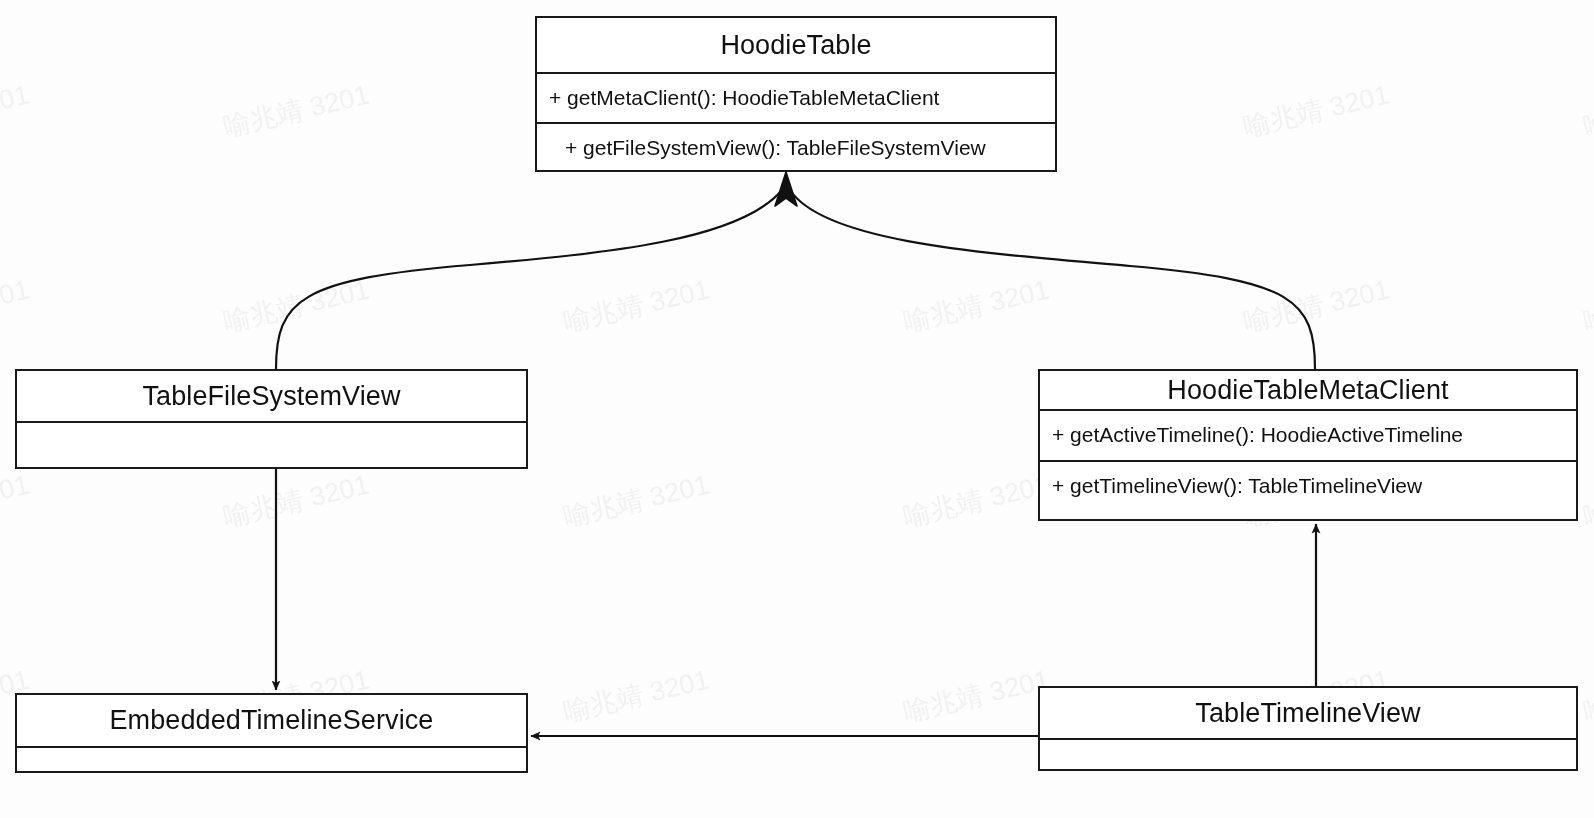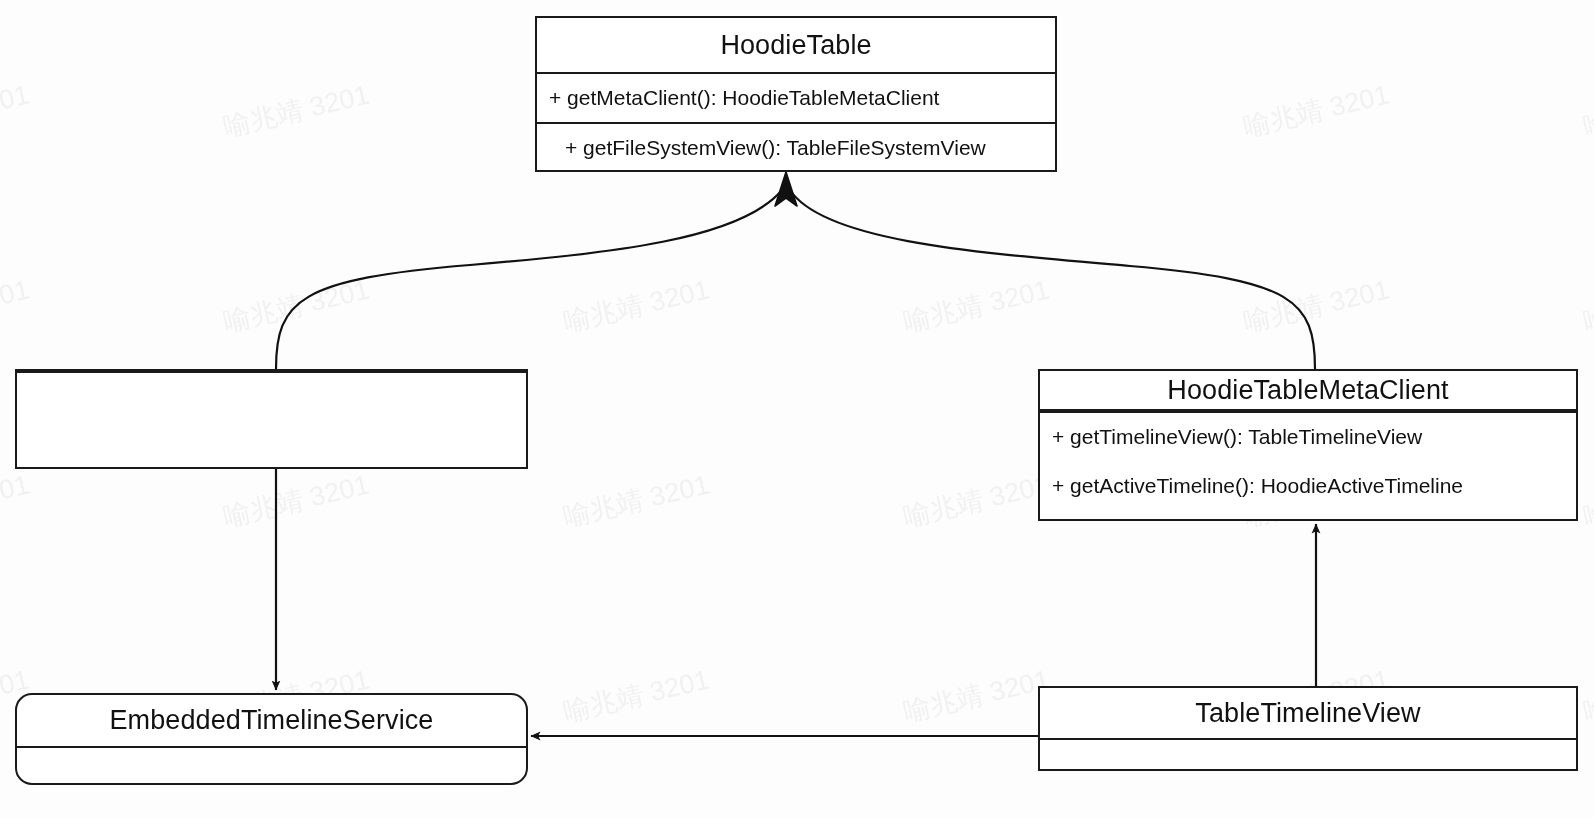--- a/index.html
+++ b/index.html
@@ -137,32 +137,33 @@
 
   <div id="class-layer">
       <div class="uml-class" style="left: 535px; top: 16px; width: 522px; height: 156px;">
         <div class="class-name" style="height: 54px;">HoodieTable</div>
         <div class="class-members" style="height: 100px;">
           <div class="member-row">+ getMetaClient(): HoodieTableMetaClient</div>
           <div class="member-row" style="border-top: 2px solid rgb(26, 26, 26); padding-left: 28px;">+ getFileSystemView(): TableFileSystemView</div>
         </div>
       </div>
       <div class="uml-class" style="left: 15px; top: 369px; width: 513px; height: 100px;">
+        <div class="class-name" style="height: 50px;">TableFileSystemView</div>
         <div class="class-members" style="height: 48px;">
           <div class="members-empty"></div>
         </div>
       </div>
       <div class="uml-class" style="left: 1038px; top: 369px; width: 540px; height: 152px;">
         <div class="class-name" style="height: 38px;">HoodieTableMetaClient</div>
         <div class="class-members" style="height: 101px;">
+          <div class="member-row">+ getActiveTimeline(): HoodieActiveTimeline</div>
           <div class="member-row" style="border-top: 2px solid rgb(26, 26, 26);">+ getTimelineView(): TableTimelineView</div>
-          <div class="member-row">+ getActiveTimeline(): HoodieActiveTimeline</div>
         </div>
       </div>
-      <div class="uml-class" style="left: 15px; top: 693px; width: 513px; height: 92px; border-radius: 17px;">
+      <div class="uml-class" style="left: 15px; top: 693px; width: 513px; height: 80px;">
         <div class="class-name" style="height: 51px;">EmbeddedTimelineService</div>
         <div class="class-members" style="height: 35px;">
           <div class="members-empty"></div>
         </div>
       </div>
       <div class="uml-class" style="left: 1038px; top: 686px; width: 540px; height: 85px;">
         <div class="class-name" style="height: 50px;">TableTimelineView</div>
         <div class="class-members" style="height: 43px;">
           <div class="members-empty"></div>
         </div>

